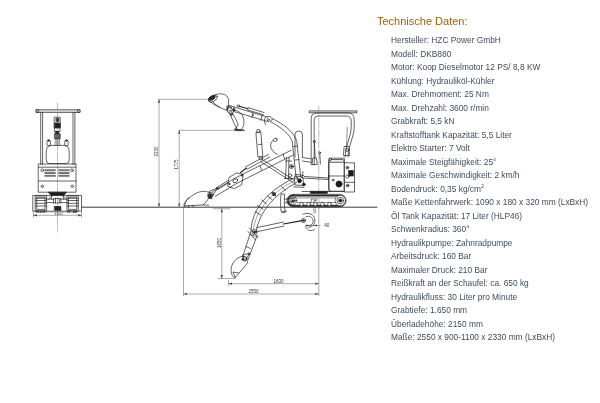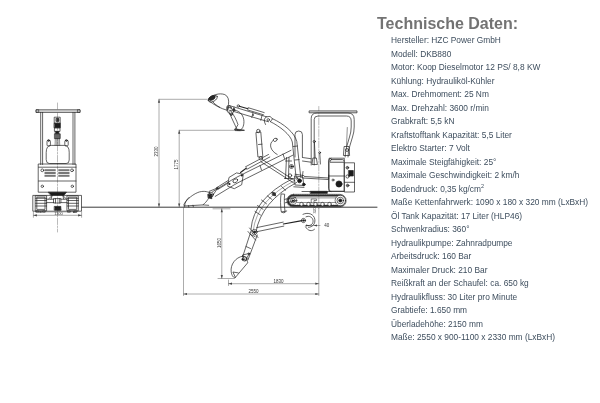--- a/index.html
+++ b/index.html
@@ -1,18 +1,18 @@
 <!DOCTYPE html>
 <html><head>
 <meta charset="utf-8">
 <style>
   html,body{margin:0;padding:0;}
   body{width:600px;height:403px;background:#fff;font-family:"Liberation Sans",sans-serif;overflow:hidden;position:relative;}
   #draw{position:absolute;left:0;top:0;}
-  #hdr{position:absolute;left:377px;top:15.5px;font-size:16px;font-weight:bold;color:#737373;line-height:1;white-space:nowrap;}
+  #hdr{position:absolute;left:377px;top:15.5px;font-size:11px;font-weight:normal;color:#a16207;line-height:1;white-space:nowrap;}
   #specs{position:absolute;left:391px;top:34.3px;width:224px;}
   #specs div{font-size:8.35px;color:#3e4e5e;line-height:13.5px;white-space:nowrap;}
   sup{font-size:5.5px;line-height:0;}
 </style>
 </head>
 <body>
 <svg id="draw" width="380" height="403" viewBox="0 0 380 403">
 <g fill="none" stroke="#222" stroke-width="0.7" stroke-linecap="round" stroke-linejoin="round">
 
 <line x1="81.8" y1="207.2" x2="377" y2="207.2" stroke="#3a3a3a" stroke-width="1"></line>

